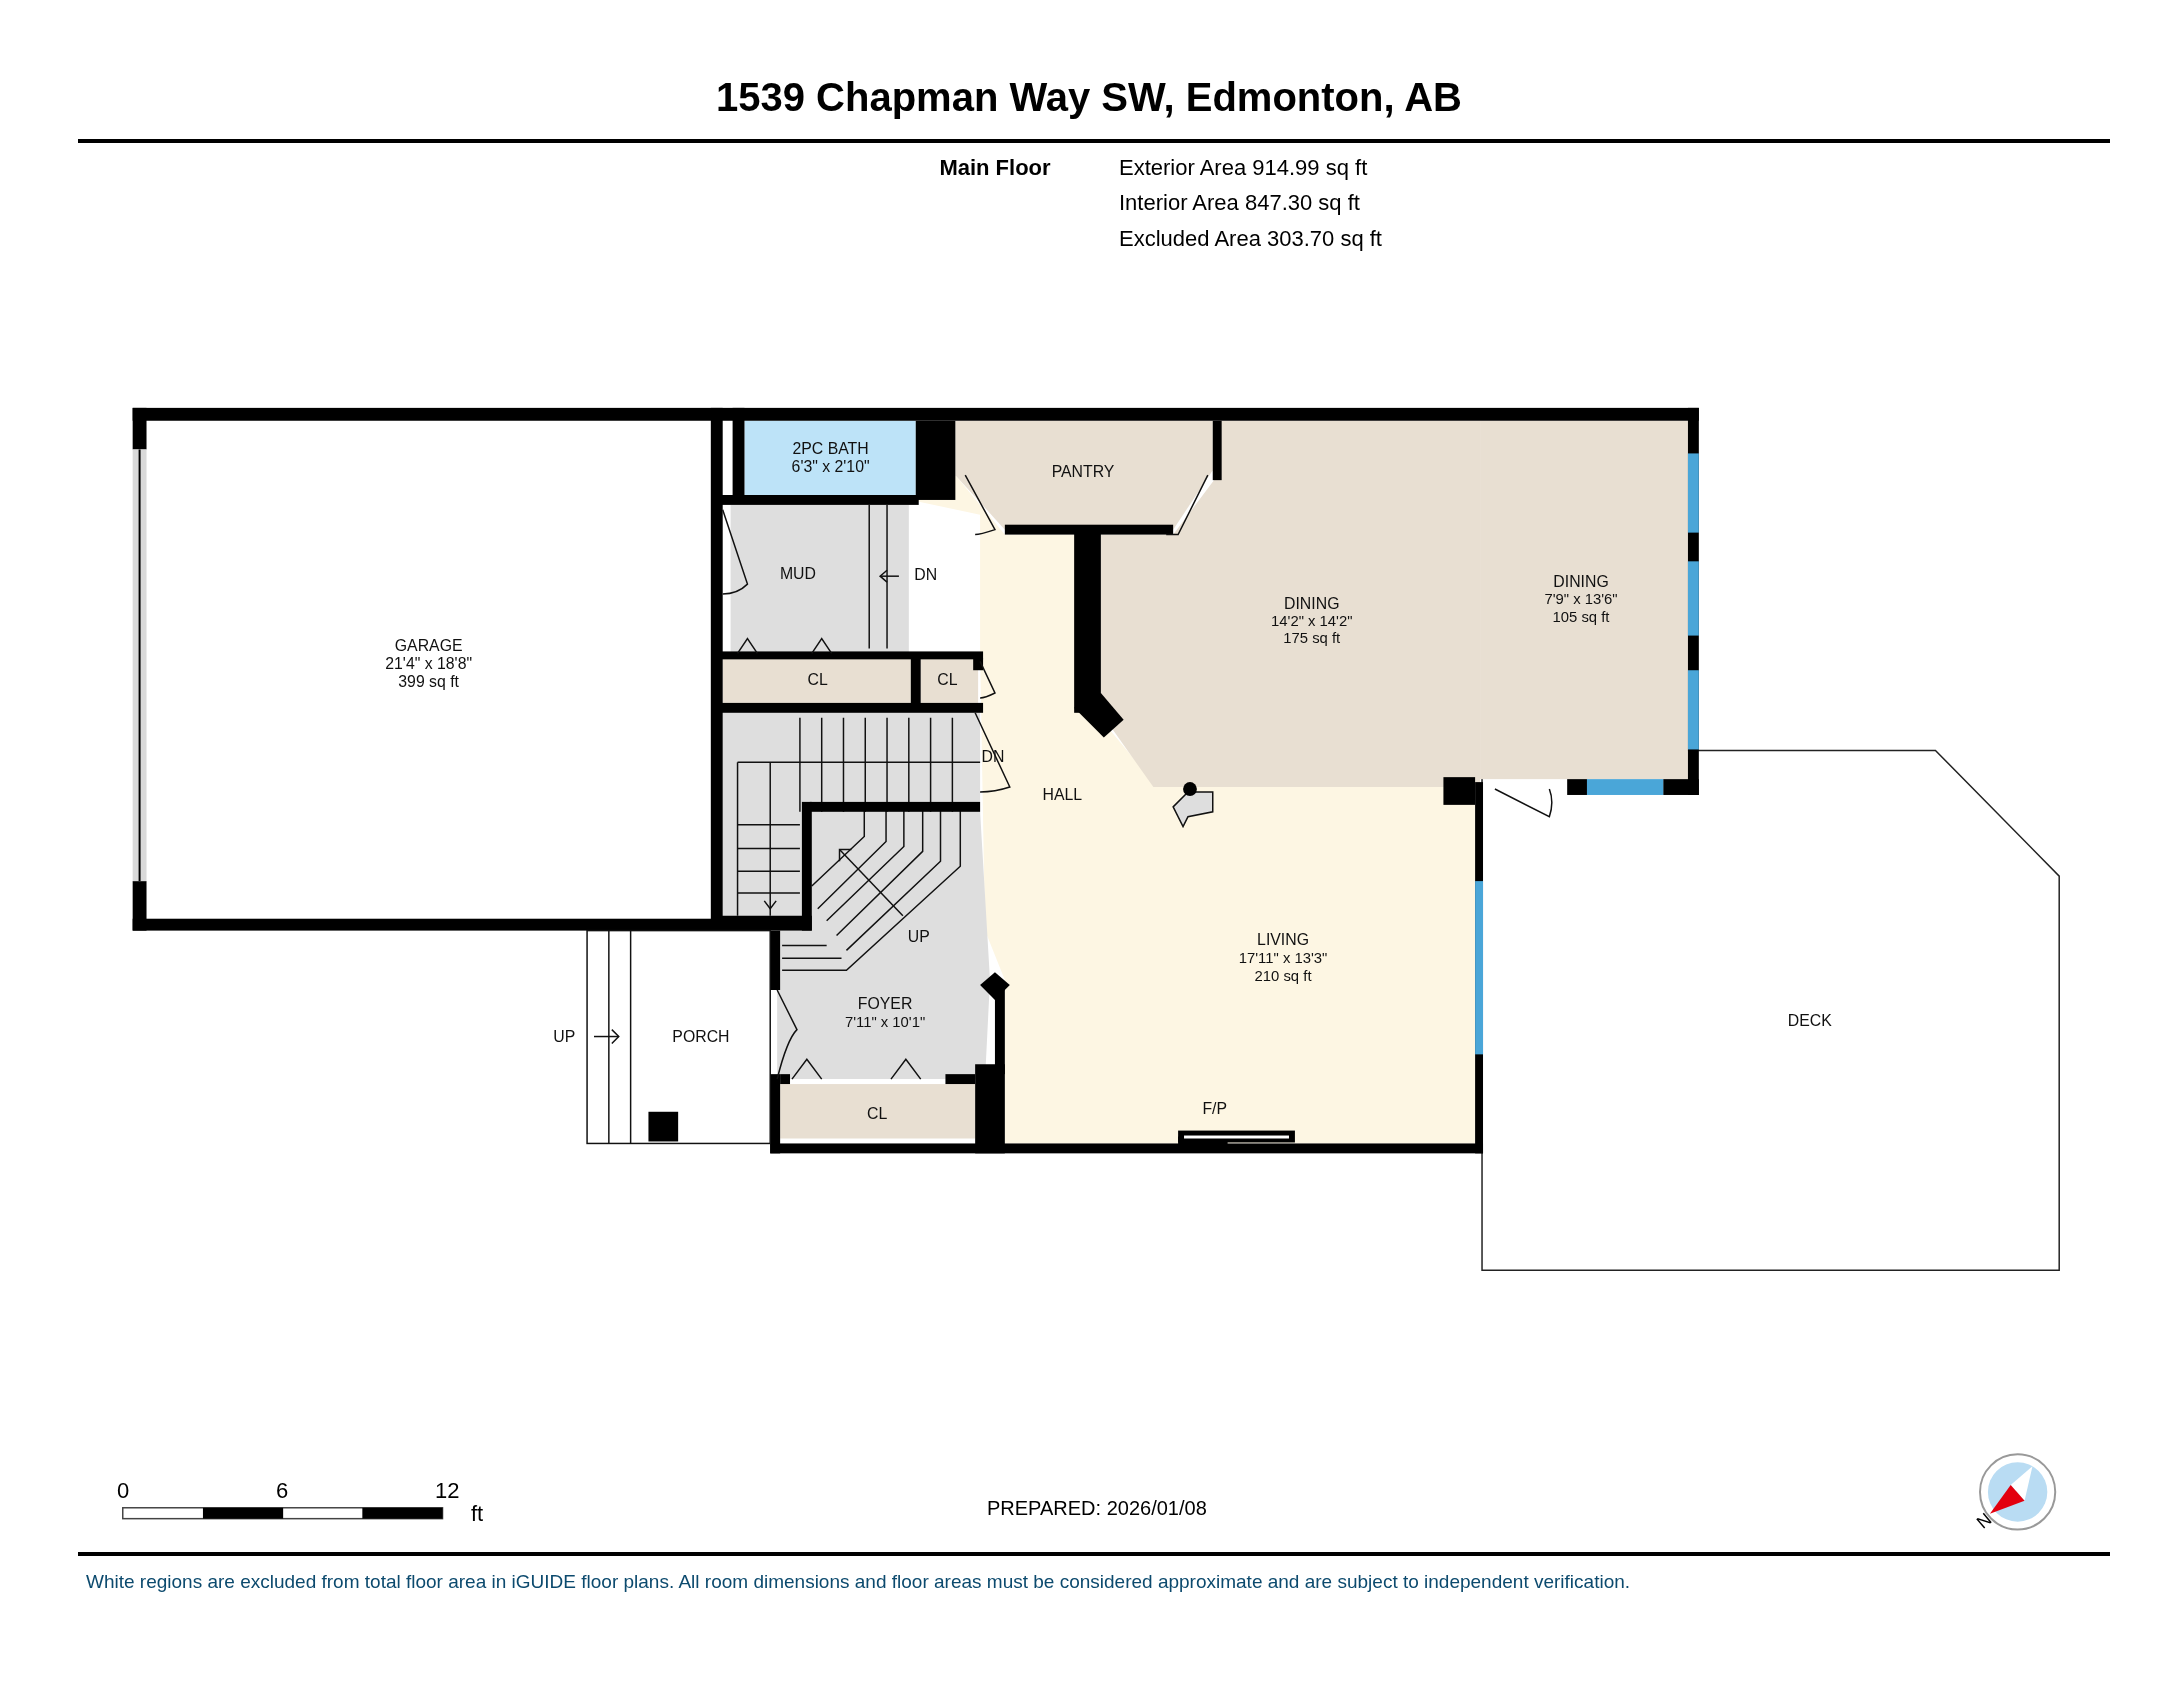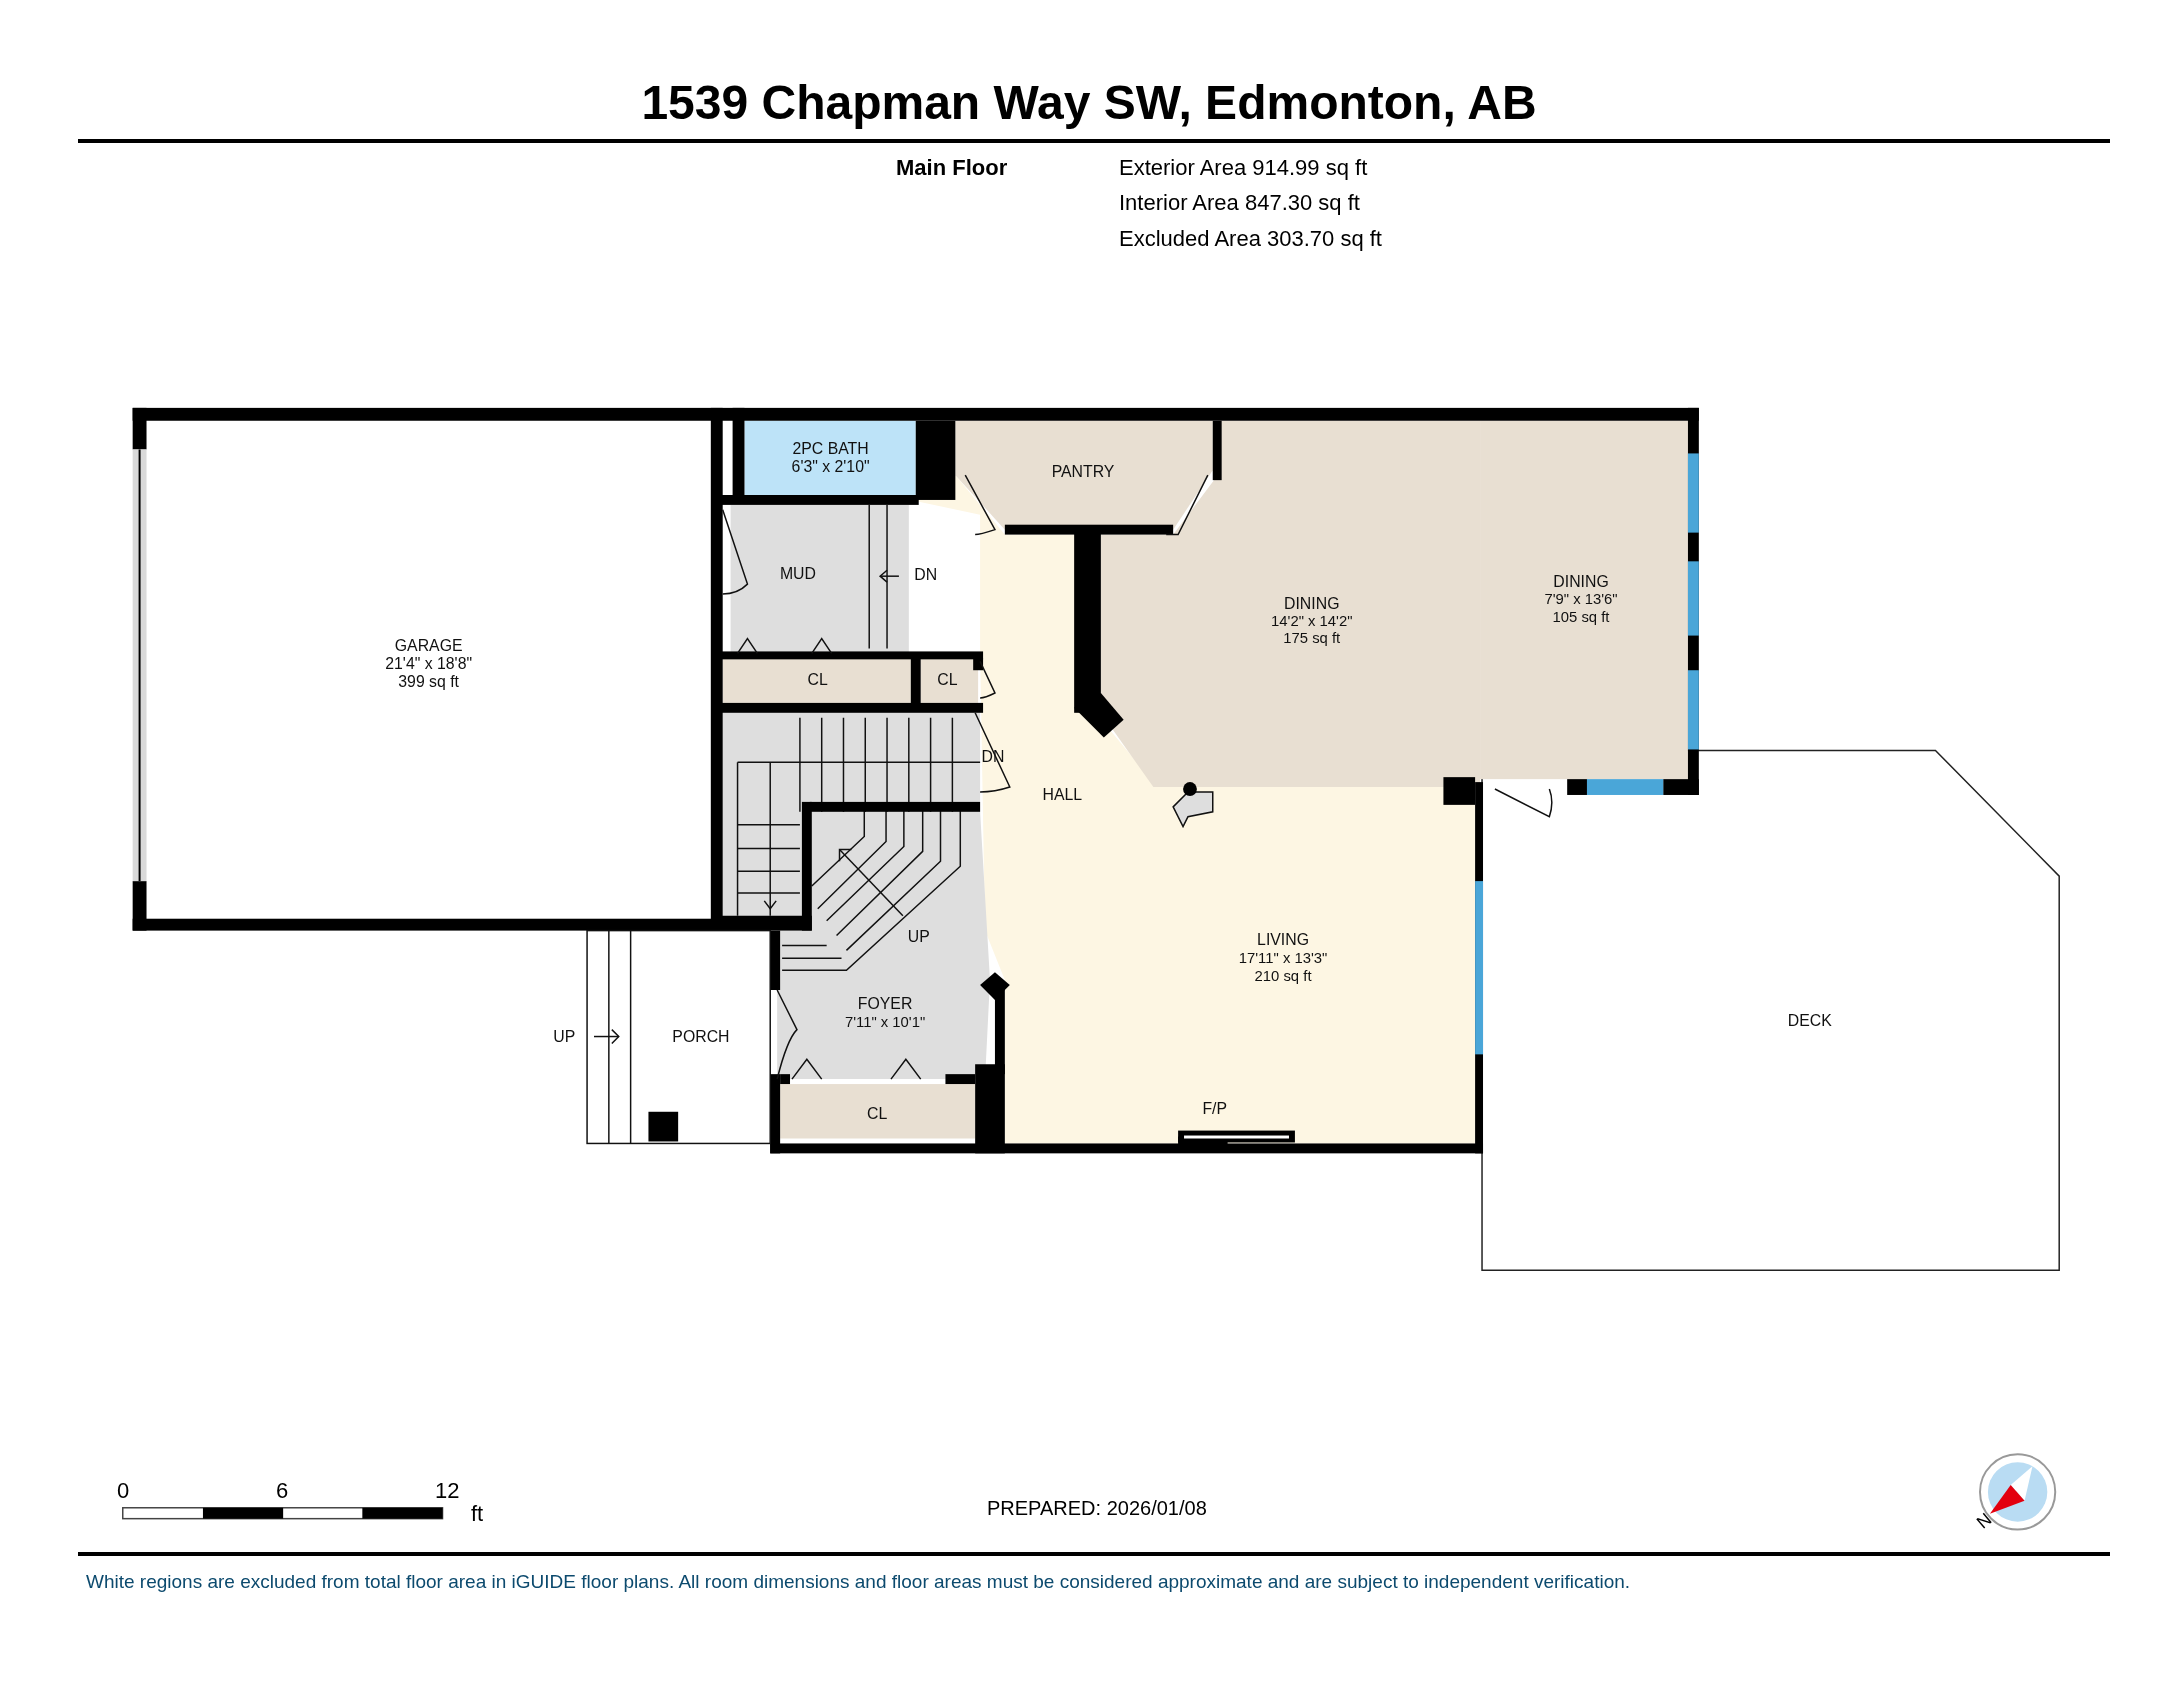--- a/index.html
+++ b/index.html
@@ -1,34 +1,34 @@
 <!DOCTYPE html>
 <html><head>
 <meta charset="utf-8">
 <style>
   html,body{margin:0;padding:0;background:#fff;}
   body{width:2178px;height:1683px;position:relative;overflow:hidden;font-family:"Liberation Sans",sans-serif;color:#000;}
   .abs{position:absolute;}
-  #title{left:0;width:2178px;top:75px;text-align:center;font-size:48px;font-weight:bold;letter-spacing:0px;}
+  #title{left:0;width:2178px;top:75px;text-align:center;font-size:40px;font-weight:bold;letter-spacing:0px;}
   .rule{left:78px;width:2032px;height:4px;background:#000;}
   .info{font-size:22px;}
   #plan{position:absolute;left:0;top:0;width:2178px;height:1683px;}
   .rl{font-size:16px;text-anchor:middle;fill:#111;font-family:"Liberation Sans",sans-serif;}
   .sm{font-size:15px;}
   #scale-labels span{position:absolute;font-size:22px;}
   #footnote{left:86px;top:1571px;font-size:19px;color:#0c4a6e;}
   #prepared{left:987px;top:1497px;font-size:20px;}
 </style>
 </head>
 <body>
 
 <div id="title" class="abs">1539 Chapman Way SW, Edmonton, AB</div>
 <div class="abs rule" style="top:139px;"></div>
 
-<div class="abs info" style="left:896px;top:155px;width:198px;text-align:left;font-weight:bold;">Main Floor</div>
+<div class="abs info" style="left:896px;top:155px;width:198px;text-align:center;font-weight:bold;">Main Floor</div>
 <div class="abs info" style="left:1119px;top:155px;">Exterior Area 914.99 sq ft</div>
 <div class="abs info" style="left:1119px;top:190px;">Interior Area 847.30 sq ft</div>
 <div class="abs info" style="left:1119px;top:226px;">Excluded Area 303.70 sq ft</div>
 
 <svg id="plan" viewBox="0 0 2200 1700">
 
   <polygon points="1497,758 1955,758 2080,885 2080,1283 1497,1283" fill="#fff" stroke="#222" stroke-width="1.5"></polygon>
 
   <rect x="148" y="425" width="570" height="505" fill="#fff"></rect>
   <rect x="752" y="425" width="173" height="80" fill="#bde3f8"></rect>

